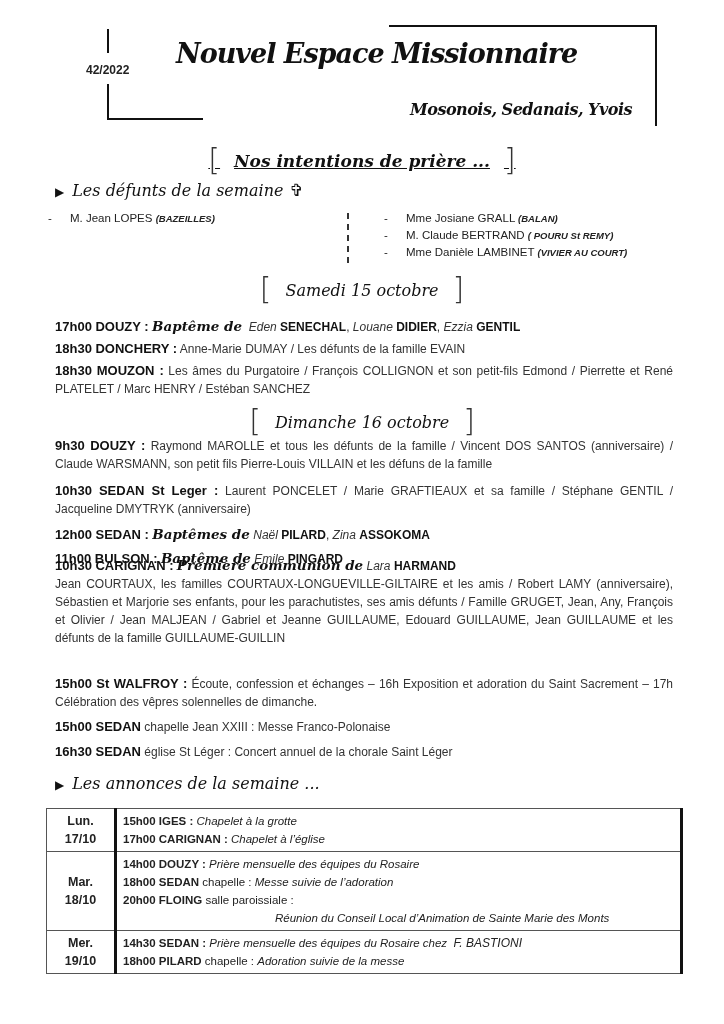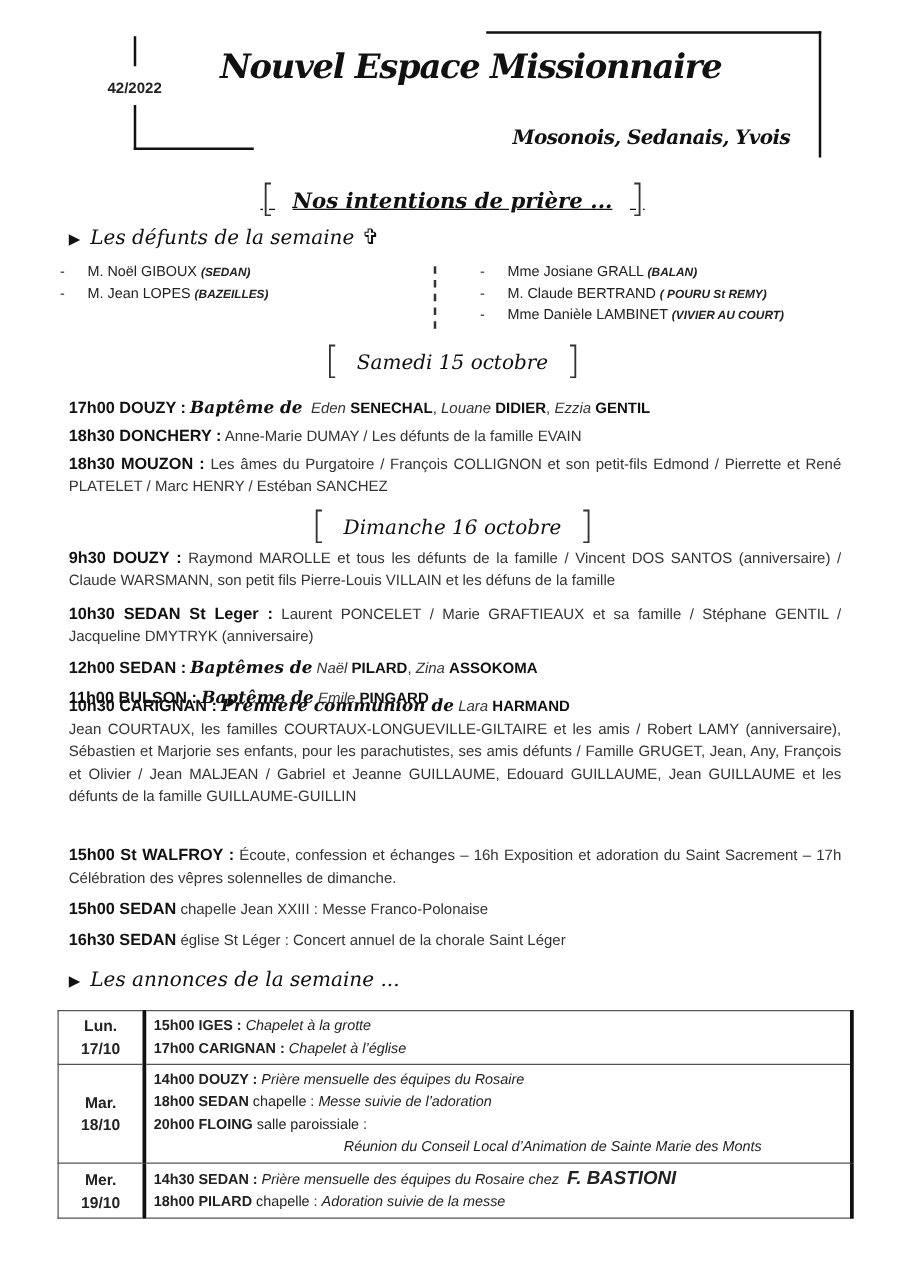--- a/index.html
+++ b/index.html
@@ -49,21 +49,21 @@
 
   
   .annonces-table { left: 46px; top: 808px; width: 637px; border-collapse: collapse; font-size: 11.5px; color: #222; }
   .annonces-table td { border: 1px solid #555; padding: 2px 6px; vertical-align: middle; }
   .annonces-table td.day { width: 55px; text-align: center; font-weight: bold; font-size: 12.5px; line-height: 18px; border-right: 3px solid #111; }
   .annonces-table td.events { line-height: 18px; padding: 3px 6px; }
   .annonces-table tr td:last-child { border-right: 3px solid #111; }
   .annonces-table tr:last-child td { border-bottom: 1px solid #555; }
   .ev .t { font-weight: bold; }
   .ev .it { font-style: italic; }
-  .ev .bi { font-weight: bold; font-style: italic; font-size: 15px; }
+  .ev .bi { font-weight: normal; font-style: italic; font-size: 12px; }
   .ev .indent { padding-left: 152px; font-style: italic; }
 </style>
 </head>
 <body>
 
 <div class="abs hdr-vline-l1"></div>
 <div class="abs hdr-vline-l2"></div>
 <div class="abs hdr-hline-l"></div>
 <div class="abs hdr-hline-r"></div>
 <div class="abs hdr-vline-r"></div>
@@ -74,21 +74,20 @@
 
 <div class="abs bracket-head bh-intentions">
   <span class="br">[</span><span class="txt">Nos intentions de prière ...</span><span class="br">]</span>
 </div>
 
 <div class="abs subhead sh-defunts">
   <span class="tri">▶</span><span>Les défunts de la semaine</span><span class="cross">✞</span>
 </div>
 
 <div class="abs dec-col left">
-  <div class="item"><span class="dash">-</span><span>M. Noël GIBOUX</span> <span class="place">(<span>SEDAN</span>)</span></div>
   <div class="item"><span class="dash">-</span><span>M. Jean LOPES</span> <span class="place">(<span>BAZEILLES</span>)</span></div>
 </div>
 <div class="abs dec-sep"></div>
 <div class="abs dec-col right">
   <div class="item"><span class="dash">-</span><span>Mme Josiane GRALL</span> <span class="place">(<span>BALAN</span>)</span></div>
   <div class="item"><span class="dash">-</span><span>M. Claude BERTRAND</span> <span class="place">(<span> POURU St REMY</span>)</span></div>
   <div class="item"><span class="dash">-</span><span>Mme Danièle LAMBINET</span> <span class="place">(<span>VIVIER AU COURT</span>)</span></div>
 </div>
 
 <div class="abs bracket-head bh-samedi">

